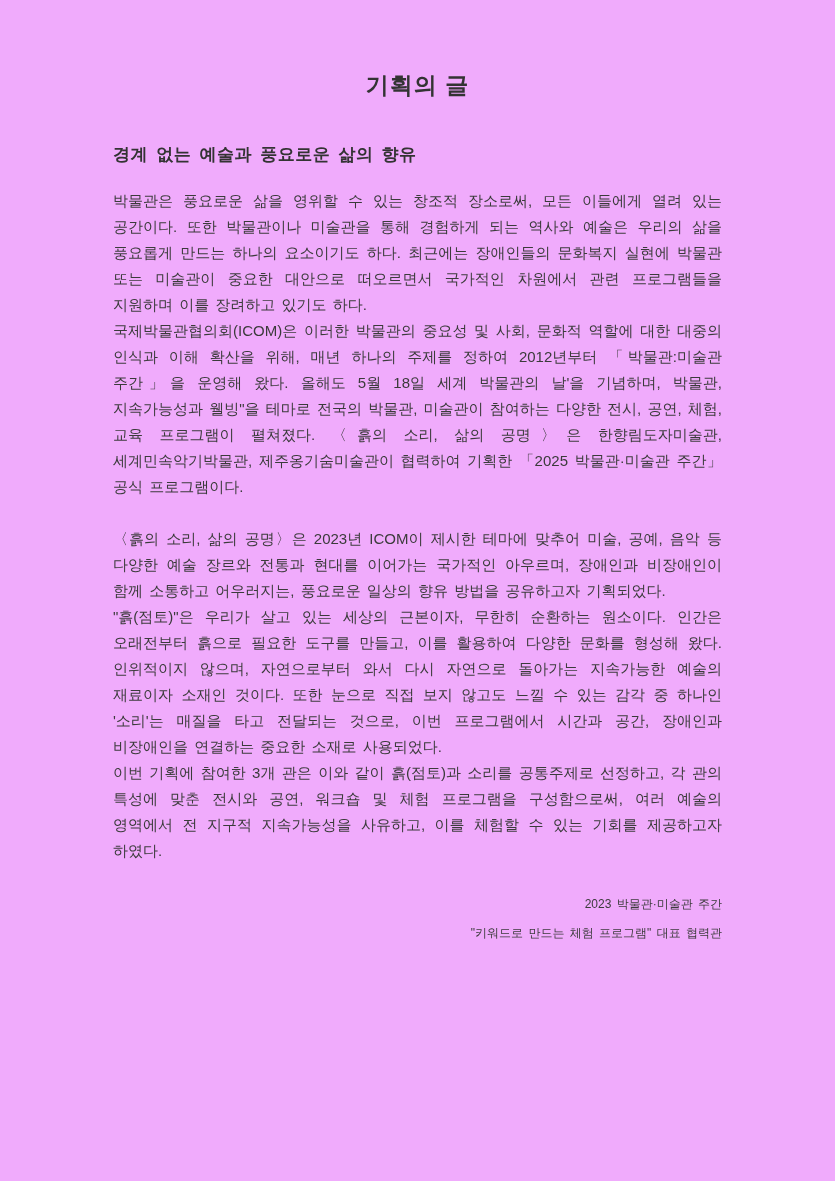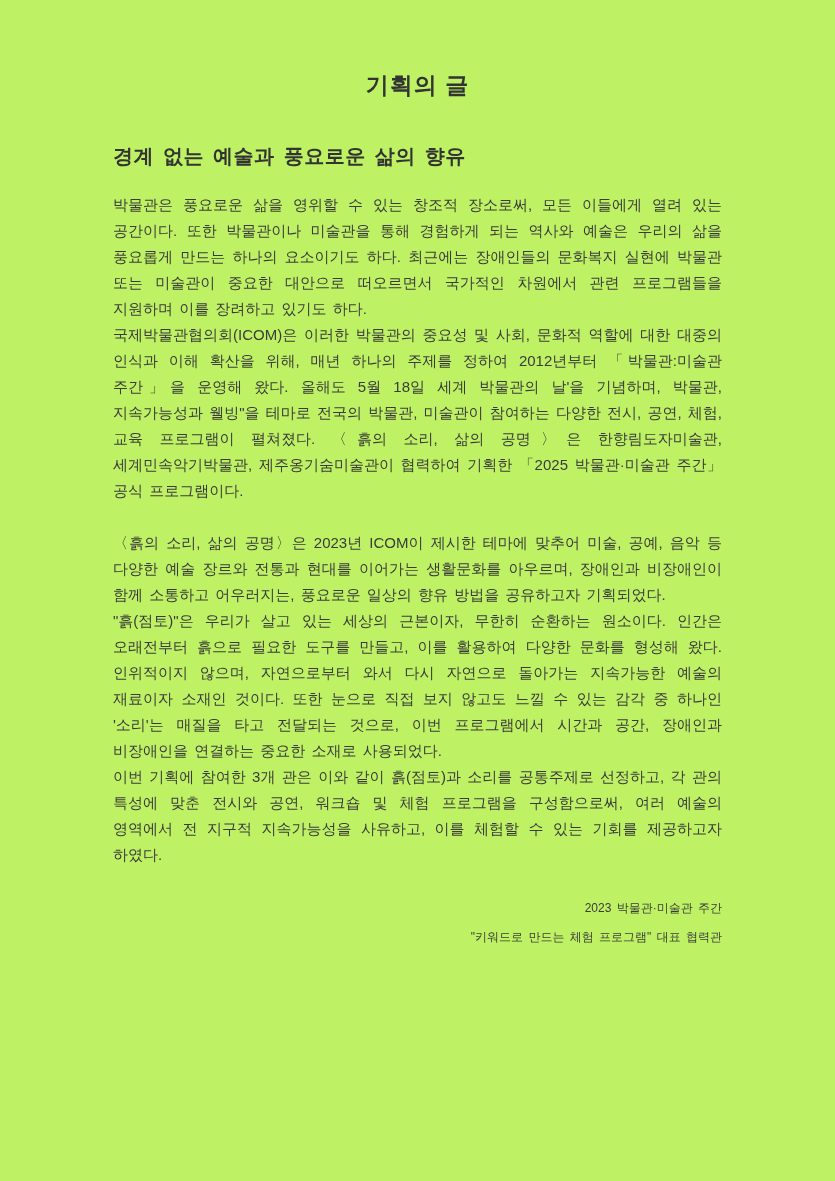--- a/index.html
+++ b/index.html
@@ -7,21 +7,21 @@
   html, body {
     background: #ffffff;
     font-family: "Liberation Sans", "DejaVu Sans", sans-serif;
   }
 
   .page {
     position: relative;
     width: 835px;
     height: 1181px;
     margin: 0 auto;
-    background: #bef264;
+    background: #f0abfc;
     color: #3b3b3b;
     overflow: hidden;
   }
 
   .content {
     position: absolute;
     left: 113px;
     top: 0;
     width: 609px;
   }
@@ -31,21 +31,21 @@
     text-align: center;
     font-size: 23px;
     font-weight: bold;
     letter-spacing: 1px;
     color: #333333;
   }
 
   .doc-subtitle {
     margin-top: 42px;
     text-align: left;
-    font-size: 20px;
+    font-size: 17px;
     font-weight: bold;
     letter-spacing: 0.5px;
     word-spacing: 3px;
     color: #333333;
   }
 
   .body-text {
     margin-top: 22px;
     font-size: 15px;
     line-height: 26px;
@@ -82,21 +82,21 @@
     <h2 class="doc-subtitle">경계 없는 예술과 풍요로운 삶의 향유</h2>
 
     <div class="body-text">
 
       <div class="block">
         <p>박물관은 풍요로운 삶을 영위할 수 있는 창조적 장소로써, 모든 이들에게 열려 있는 공간이다. 또한 박물관이나 미술관을 통해 경험하게 되는 역사와 예술은 우리의 삶을 풍요롭게 만드는 하나의 요소이기도 하다. 최근에는 장애인들의 문화복지 실현에 박물관 또는 미술관이 중요한 대안으로 떠오르면서 국가적인 차원에서 관련 프로그램들을 지원하며 이를 장려하고 있기도 하다.</p>
         <p>국제박물관협의회(ICOM)은 이러한 박물관의 중요성 및 사회, 문화적 역할에 대한 대중의 인식과 이해 확산을 위해, 매년 하나의 주제를 정하여 2012년부터 「박물관:미술관 주간」을 운영해 왔다. 올해도 5월 18일 세계 박물관의 날'을 기념하며, 박물관, 지속가능성과 웰빙"을 테마로 전국의 박물관, 미술관이 참여하는 다양한 전시, 공연, 체험, 교육 프로그램이 펼쳐졌다. 〈흙의 소리, 삶의 공명〉은 한향림도자미술관, 세계민속악기박물관, 제주옹기숨미술관이 협력하여 기획한 「2025 박물관·미술관 주간」 공식 프로그램이다.</p>
       </div>
 
       <div class="block">
-        <p>〈흙의 소리, 삶의 공명〉은 2023년 ICOM이 제시한 테마에 맞추어 미술, 공예, 음악 등 다양한 예술 장르와 전통과 현대를 이어가는 생활문화를 아우르며, 장애인과 비장애인이 함께 소통하고 어우러지는, 풍요로운 일상의 향유 방법을 공유하고자 기획되었다.</p>
+        <p>〈흙의 소리, 삶의 공명〉은 2023년 ICOM이 제시한 테마에 맞추어 미술, 공예, 음악 등 다양한 예술 장르와 전통과 현대를 이어가는 국가적인 아우르며, 장애인과 비장애인이 함께 소통하고 어우러지는, 풍요로운 일상의 향유 방법을 공유하고자 기획되었다.</p>
         <p>"흙(점토)"은 우리가 살고 있는 세상의 근본이자, 무한히 순환하는 원소이다. 인간은 오래전부터 흙으로 필요한 도구를 만들고, 이를 활용하여 다양한 문화를 형성해 왔다. 인위적이지 않으며, 자연으로부터 와서 다시 자연으로 돌아가는 지속가능한 예술의 재료이자 소재인 것이다. 또한 눈으로 직접 보지 않고도 느낄 수 있는 감각 중 하나인 '소리'는 매질을 타고 전달되는 것으로, 이번 프로그램에서 시간과 공간, 장애인과 비장애인을 연결하는 중요한 소재로 사용되었다.</p>
         <p>이번 기획에 참여한 3개 관은 이와 같이 흙(점토)과 소리를 공통주제로 선정하고, 각 관의 특성에 맞춘 전시와 공연, 워크숍 및 체험 프로그램을 구성함으로써, 여러 예술의 영역에서 전 지구적 지속가능성을 사유하고, 이를 체험할 수 있는 기회를 제공하고자 하였다.</p>
       </div>
 
 
       <div class="signature">
         <div>2023 박물관·미술관 주간</div>
         <div>"키워드로 만드는 체험 프로그램" 대표 협력관</div>
       </div>
 

